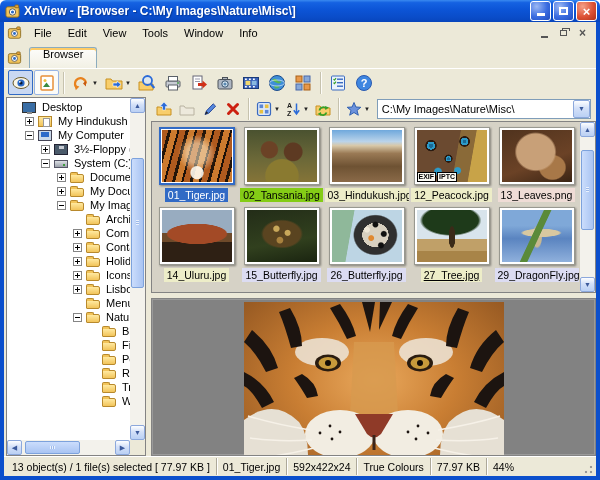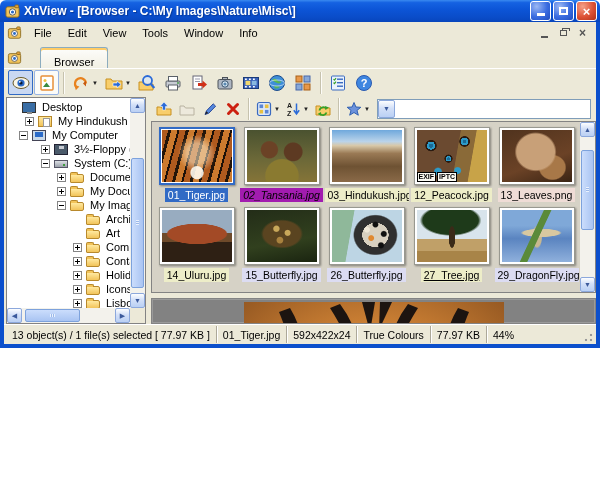--- a/index.html
+++ b/index.html
@@ -1,17 +1,17 @@
 <!DOCTYPE html>
 <html><head>
 <meta charset="utf-8">
 <style>
   html,body{margin:0;padding:0;background:#fff;}
   *{box-sizing:border-box;}
-  .window{width:600px;height:348px;display:flex;flex-direction:column;
+  .window{width:600px;height:480px;display:flex;flex-direction:column;
     font-family:"Liberation Sans",sans-serif;font-size:11px;color:#000;overflow:hidden;}
 
   
   .titlebar{height:22px;display:flex;align-items:center;padding:0 3px 0 5px;
     border-radius:6px 6px 0 0;
     background:linear-gradient(180deg,#3A8AF0 0%,#1562E2 12%,#0C54D6 45%,#0A4CC8 80%,#0845BC 100%);}
   .title-ico{width:15px;height:15px;flex:none;margin-right:4px;}
   .title-text{flex:1;color:#fff;font-size:12px;font-weight:bold;text-shadow:1px 1px 1px #083898;
     white-space:nowrap;overflow:hidden;}
   .cap-btn{width:21px;height:20px;margin-left:2px;border:1px solid #fff;border-radius:3px;
@@ -35,23 +35,23 @@
   .menu-item{padding:2px 8px;cursor:default;}
   .mdi-ctrls{display:flex;align-items:center;gap:2px;padding-right:3px;}
   .mdi-btn{width:17px;height:15px;display:grid;place-items:center;}
   .g-min{width:7px;height:2px;background:#555;place-self:end center;margin-bottom:3px;}
   .g-rest{position:relative;width:7px;height:6px;border:1px solid #555;}
   .g-rest::before{content:"";position:absolute;left:1px;top:-3px;width:6px;height:2px;border:1px solid #555;border-bottom:none;}
   .g-x{font-weight:bold;font-size:12px;line-height:12px;color:#555;}
 
   
   .tabrow{height:24px;display:flex;align-items:flex-end;padding:0 2px;}
-  .tab{height:21px;display:flex;align-items:flex-end;gap:5px;padding:0 13px;
+  .tab{height:21px;display:flex;align-items:flex-start;gap:5px;padding:0 13px;
     background:linear-gradient(#FDFDFB,#F2F0E4);border:1px solid #8CACBE;border-bottom:none;
-    border-radius:3px 3px 0 0;margin-left:14px;box-shadow:inset 0 2px 0 #FFCC66;}
+    border-radius:3px 3px 0 0;margin-left:3px;box-shadow:inset 0 2px 0 #FFCC66;}
   .tabrow .mini-logo{margin-bottom:3px;}
 
   
   .toolbar{height:28px;display:flex;align-items:center;gap:1px;padding:0 2px 0 4px;
     border-top:1px solid #FFFFFF;}
   .tool-btn{height:25px;min-width:25px;padding:0 2px;display:flex;align-items:center;justify-content:center;
     border:1px solid transparent;border-radius:2px;}
   .tool-btn.framed{border-color:#98B4E4;background:#FBFBF8;}
   .tool-btn.active{border-color:#316AC5;background:#C9D8F2;}
   .dd{font-size:6px;margin-left:2px;color:#222;}
@@ -428,21 +428,21 @@
               <div class="tree-item" data-icon="desktop" style="padding-left: 2px;">
     <span class="exp none"></span>
     <span class="tree-ico"></span>
     <span class="tree-label">Desktop</span>
   </div>
               <div class="tree-item" data-icon="my-documents" style="padding-left: 18px;">
     <span class="exp plus"></span>
     <span class="tree-ico"></span>
     <span class="tree-label">My Hindukush</span>
   </div>
-              <div class="tree-item" data-icon="my-computer" style="padding-left: 12px;">
+              <div class="tree-item" data-icon="my-computer" style="padding-left: 18px;">
     <span class="exp minus"></span>
     <span class="tree-ico"></span>
     <span class="tree-label">My Computer</span>
   </div>
               <div class="tree-item" data-icon="floppy-drive" style="padding-left: 34px;">
     <span class="exp plus"></span>
     <span class="tree-ico"></span>
     <span class="tree-label">3½-Floppy (A:)</span>
   </div>
               <div class="tree-item" data-icon="hard-drive" style="padding-left: 34px;">
@@ -462,25 +462,20 @@
   </div>
               <div class="tree-item" data-icon="folder" style="padding-left: 50px;">
     <span class="exp minus"></span>
     <span class="tree-ico"></span>
     <span class="tree-label">My Images</span>
   </div>
               <div class="tree-item" data-icon="folder" style="padding-left: 66px;">
     <span class="exp none"></span>
     <span class="tree-ico"></span>
     <span class="tree-label">Architect</span>
-  </div>
-              <div class="tree-item" data-icon="folder" style="padding-left: 66px;">
-    <span class="exp none"></span>
-    <span class="tree-ico"></span>
-    <span class="tree-label">Art</span>
   </div>
               <div class="tree-item" data-icon="folder" style="padding-left: 66px;">
     <span class="exp plus"></span>
     <span class="tree-ico"></span>
     <span class="tree-label">Compute</span>
   </div>
               <div class="tree-item" data-icon="folder" style="padding-left: 66px;">
     <span class="exp plus"></span>
     <span class="tree-ico"></span>
     <span class="tree-label">Contact</span>
@@ -610,39 +605,40 @@
                 </svg>
             </div>
             <div class="sep"></div>
             <div class="btool-btn">
               <svg width="16" height="16" viewBox="0 0 16 16">
                 <polygon points="8,1.5 9.9,6 14.8,6.3 11,9.4 12.3,14.2 8,11.5 3.7,14.2 5,9.4 1.2,6.3 6.1,6" fill="#6C92DC" stroke="#2F5FB0"></polygon>
                 </svg>
               <span class="dd">▼</span>
             </div>
             <div class="combo">
+              <input value="C:\My Images\Nature\Misc\" style="">
               <div class="combo-btn">▼</div>
             </div>
           </div>
 
           <div class="thumb-panel">
             <div class="grid">
                 <div class="cell selected">
     <div class="frame">
       <div class="photo art-tiger"></div>
       <div class="badges"></div>
     </div>
     <div class="label">01_Tiger.jpg</div>
   </div>
                 <div class="cell">
     <div class="frame">
       <div class="photo art-tansania"></div>
       <div class="badges"></div>
     </div>
-    <div class="label" style="background: #a21caf; font-style: italic;">02_Tansania.jpg</div>
+    <div class="label" style="background: #84cc16;">02_Tansania.jpg</div>
   </div>
                 <div class="cell">
     <div class="frame">
       <div class="photo art-hindukush"></div>
       <div class="badges"></div>
     </div>
     <div class="label" style="background: rgb(237, 237, 200);">03_Hindukush.jpg</div>
   </div>
                 <div class="cell">
     <div class="frame">

